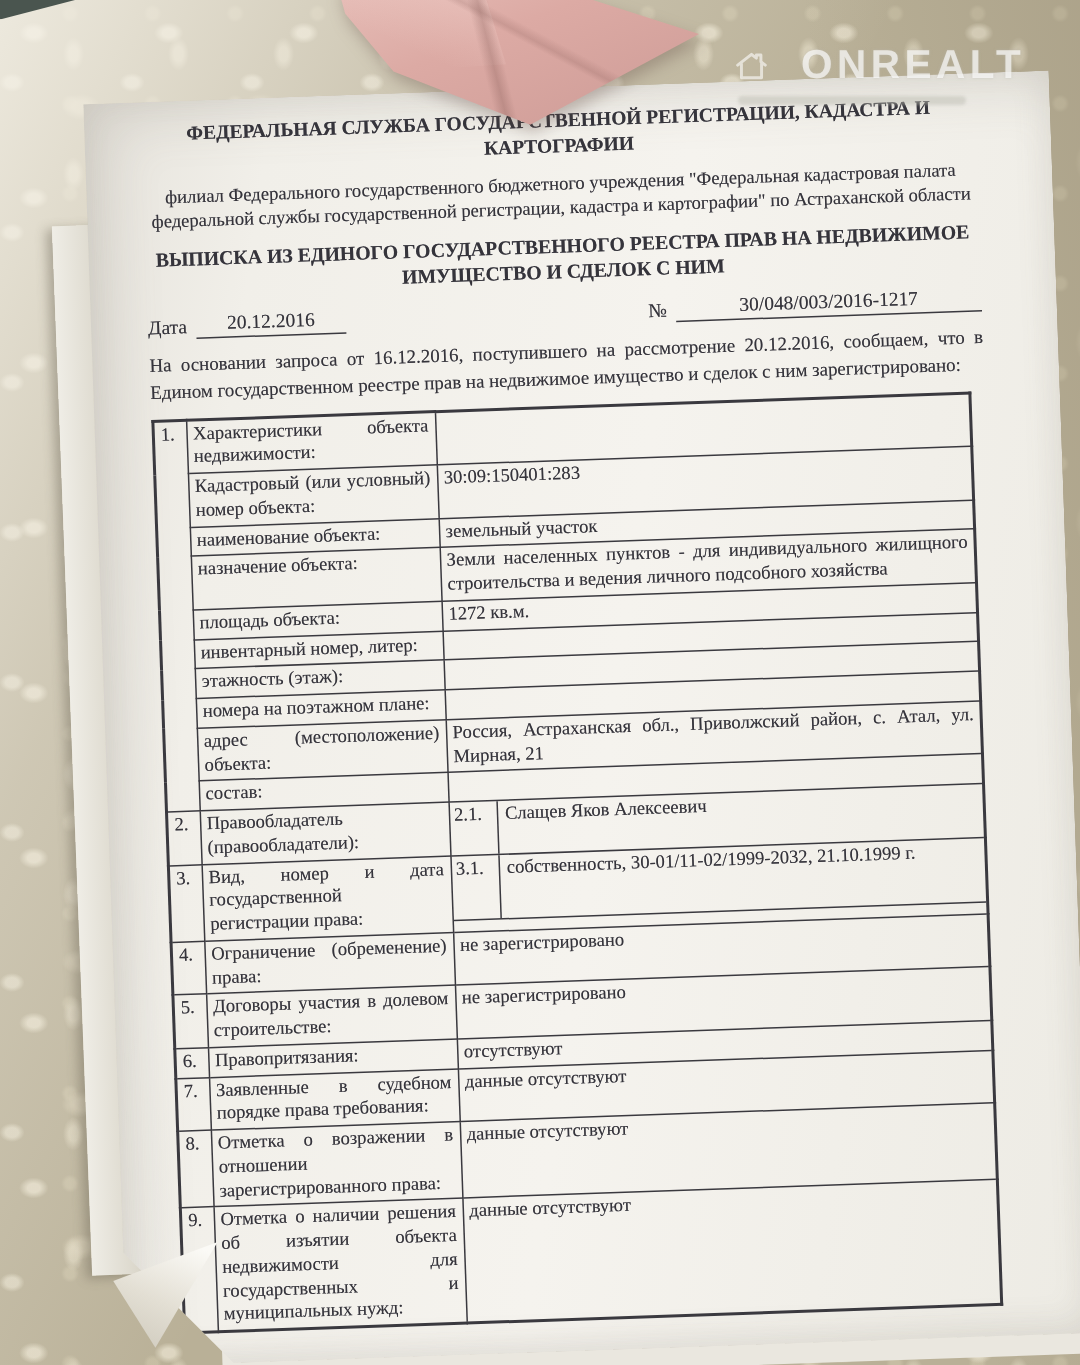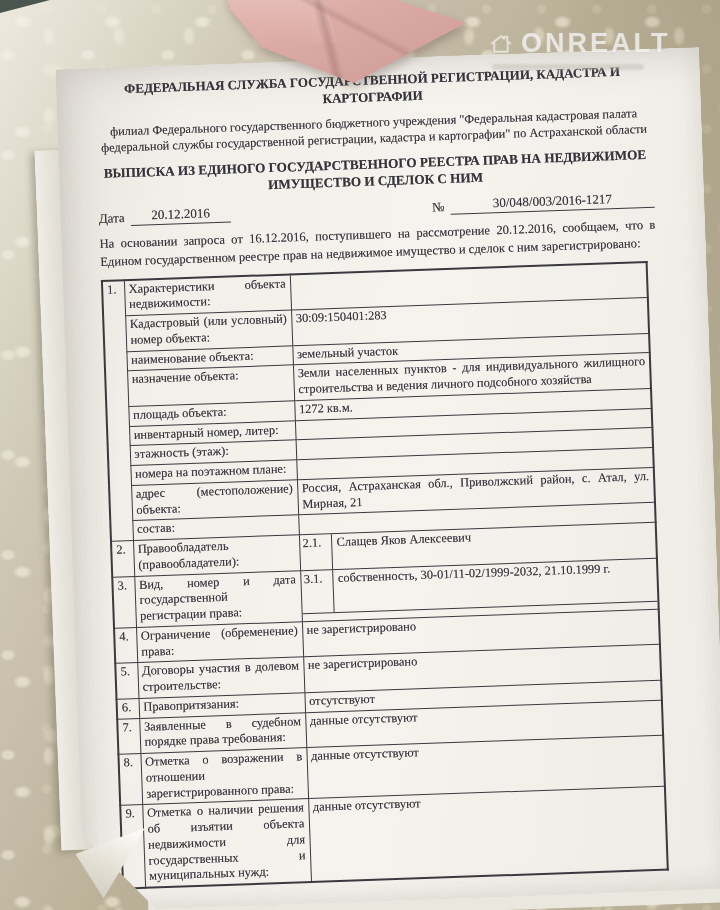--- a/index.html
+++ b/index.html
@@ -48,21 +48,21 @@
     background:linear-gradient(100deg,#e6e3dc 0%,#f1efe9 16%,#f5f3ee 52%,#edebe4 100%);
     clip-path:polygon(0 0,100% 0,100% 100%,11% 100%,0 91%);
     box-shadow:0 3px 6px rgba(110,100,85,.5);}
   .sheet::before{content:"";position:absolute;inset:0;pointer-events:none;
     box-shadow:inset 16px 12px 34px rgba(120,115,100,.16), inset -4px -6px 22px rgba(120,115,100,.12);}
   .fold{position:absolute;left:74px;top:828px;width:74px;height:72px;z-index:4;
     background:linear-gradient(205deg,#fbfaf6 10%,#e3dfd4 55%,#cfcabd 95%);
     clip-path:polygon(2% 36%,96% 0,40% 98%);
     filter:drop-shadow(-3px 3px 3px rgba(100,94,78,.45));}
   
-  .watermark{position:absolute;left:488px;top:28px;z-index:5;display:flex;align-items:center;gap:7px;}
+  .watermark{position:absolute;left:488px;top:28px;z-index:5;display:flex;align-items:center;gap:20px;}
   .watermark .wm-text{font-family:"Liberation Sans","DejaVu Sans",sans-serif;
     font-weight:bold;font-size:27px;letter-spacing:3px;color:rgba(255,255,255,.66);
     text-shadow:0 0 2px rgba(190,188,178,.55);}
   .wm-house{opacity:.6}
   .wm-sub{position:absolute;left:492px;top:64px;width:152px;height:6px;z-index:5;
     background:rgba(187,186,176,.45);filter:blur(1.2px);border-radius:3px;}
   
   .pink-note{position:absolute;left:198px;top:-10px;width:268px;height:96px;z-index:6;
     filter:drop-shadow(2px 5px 5px rgba(100,78,70,.35));}
   .pink-a{position:absolute;inset:0;

